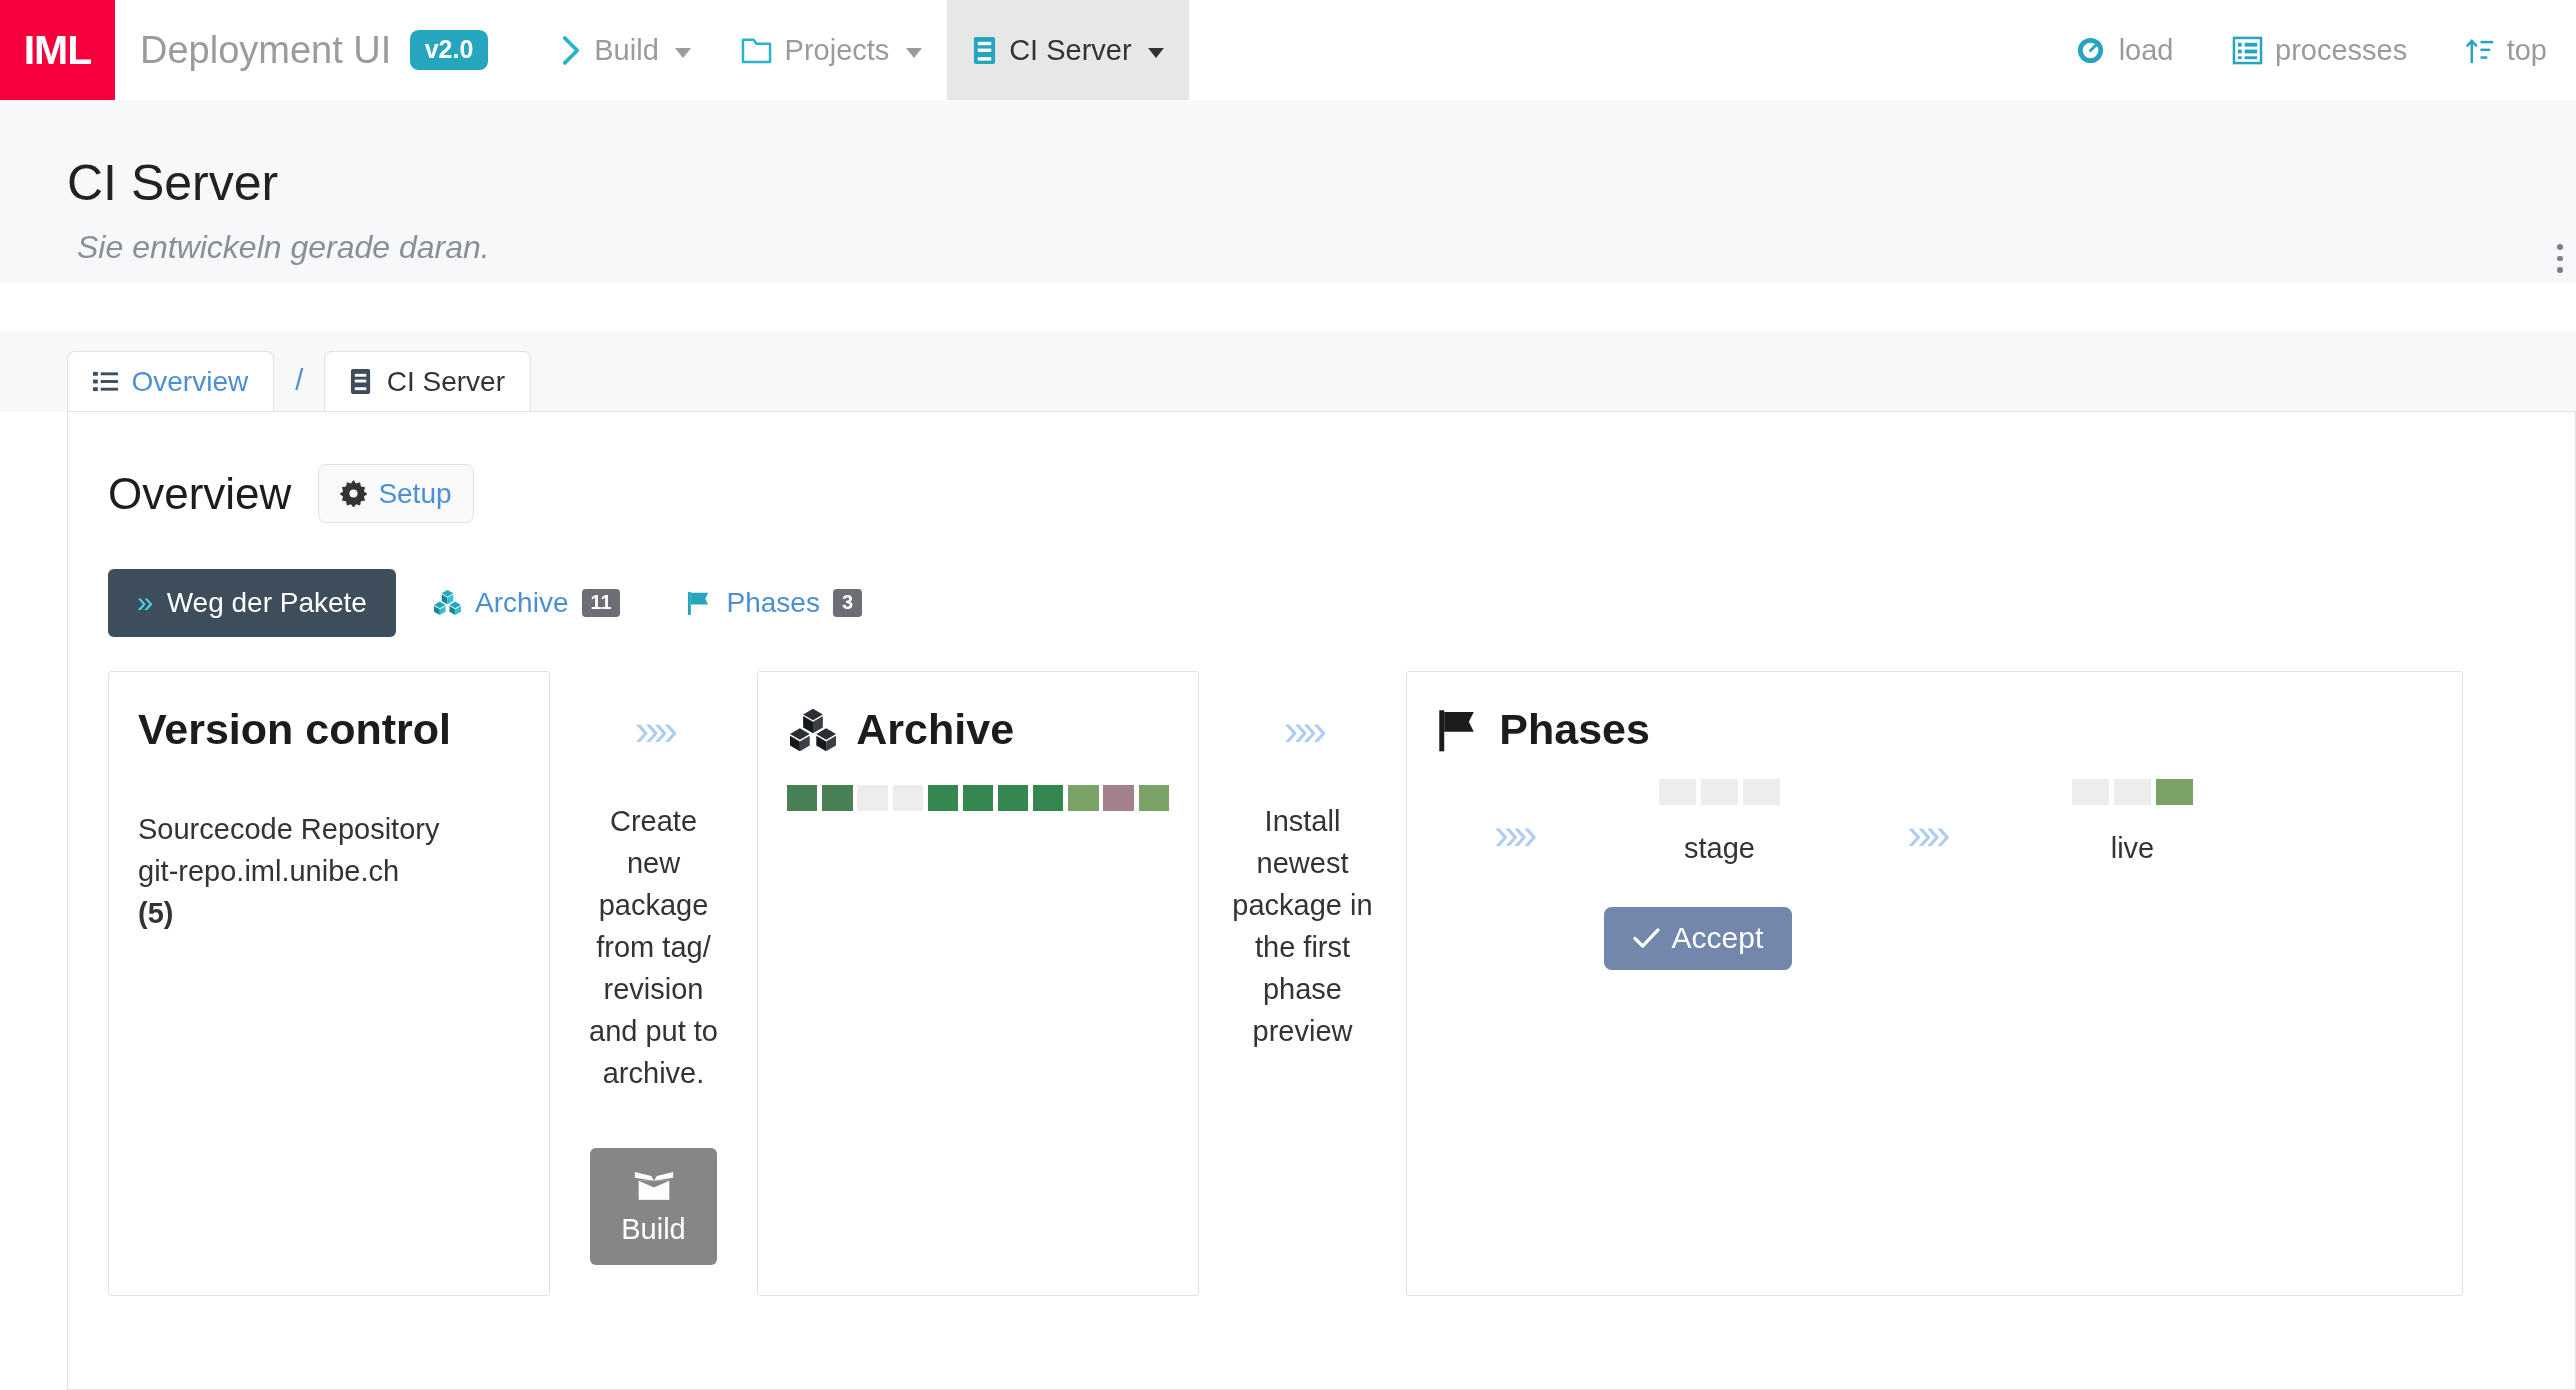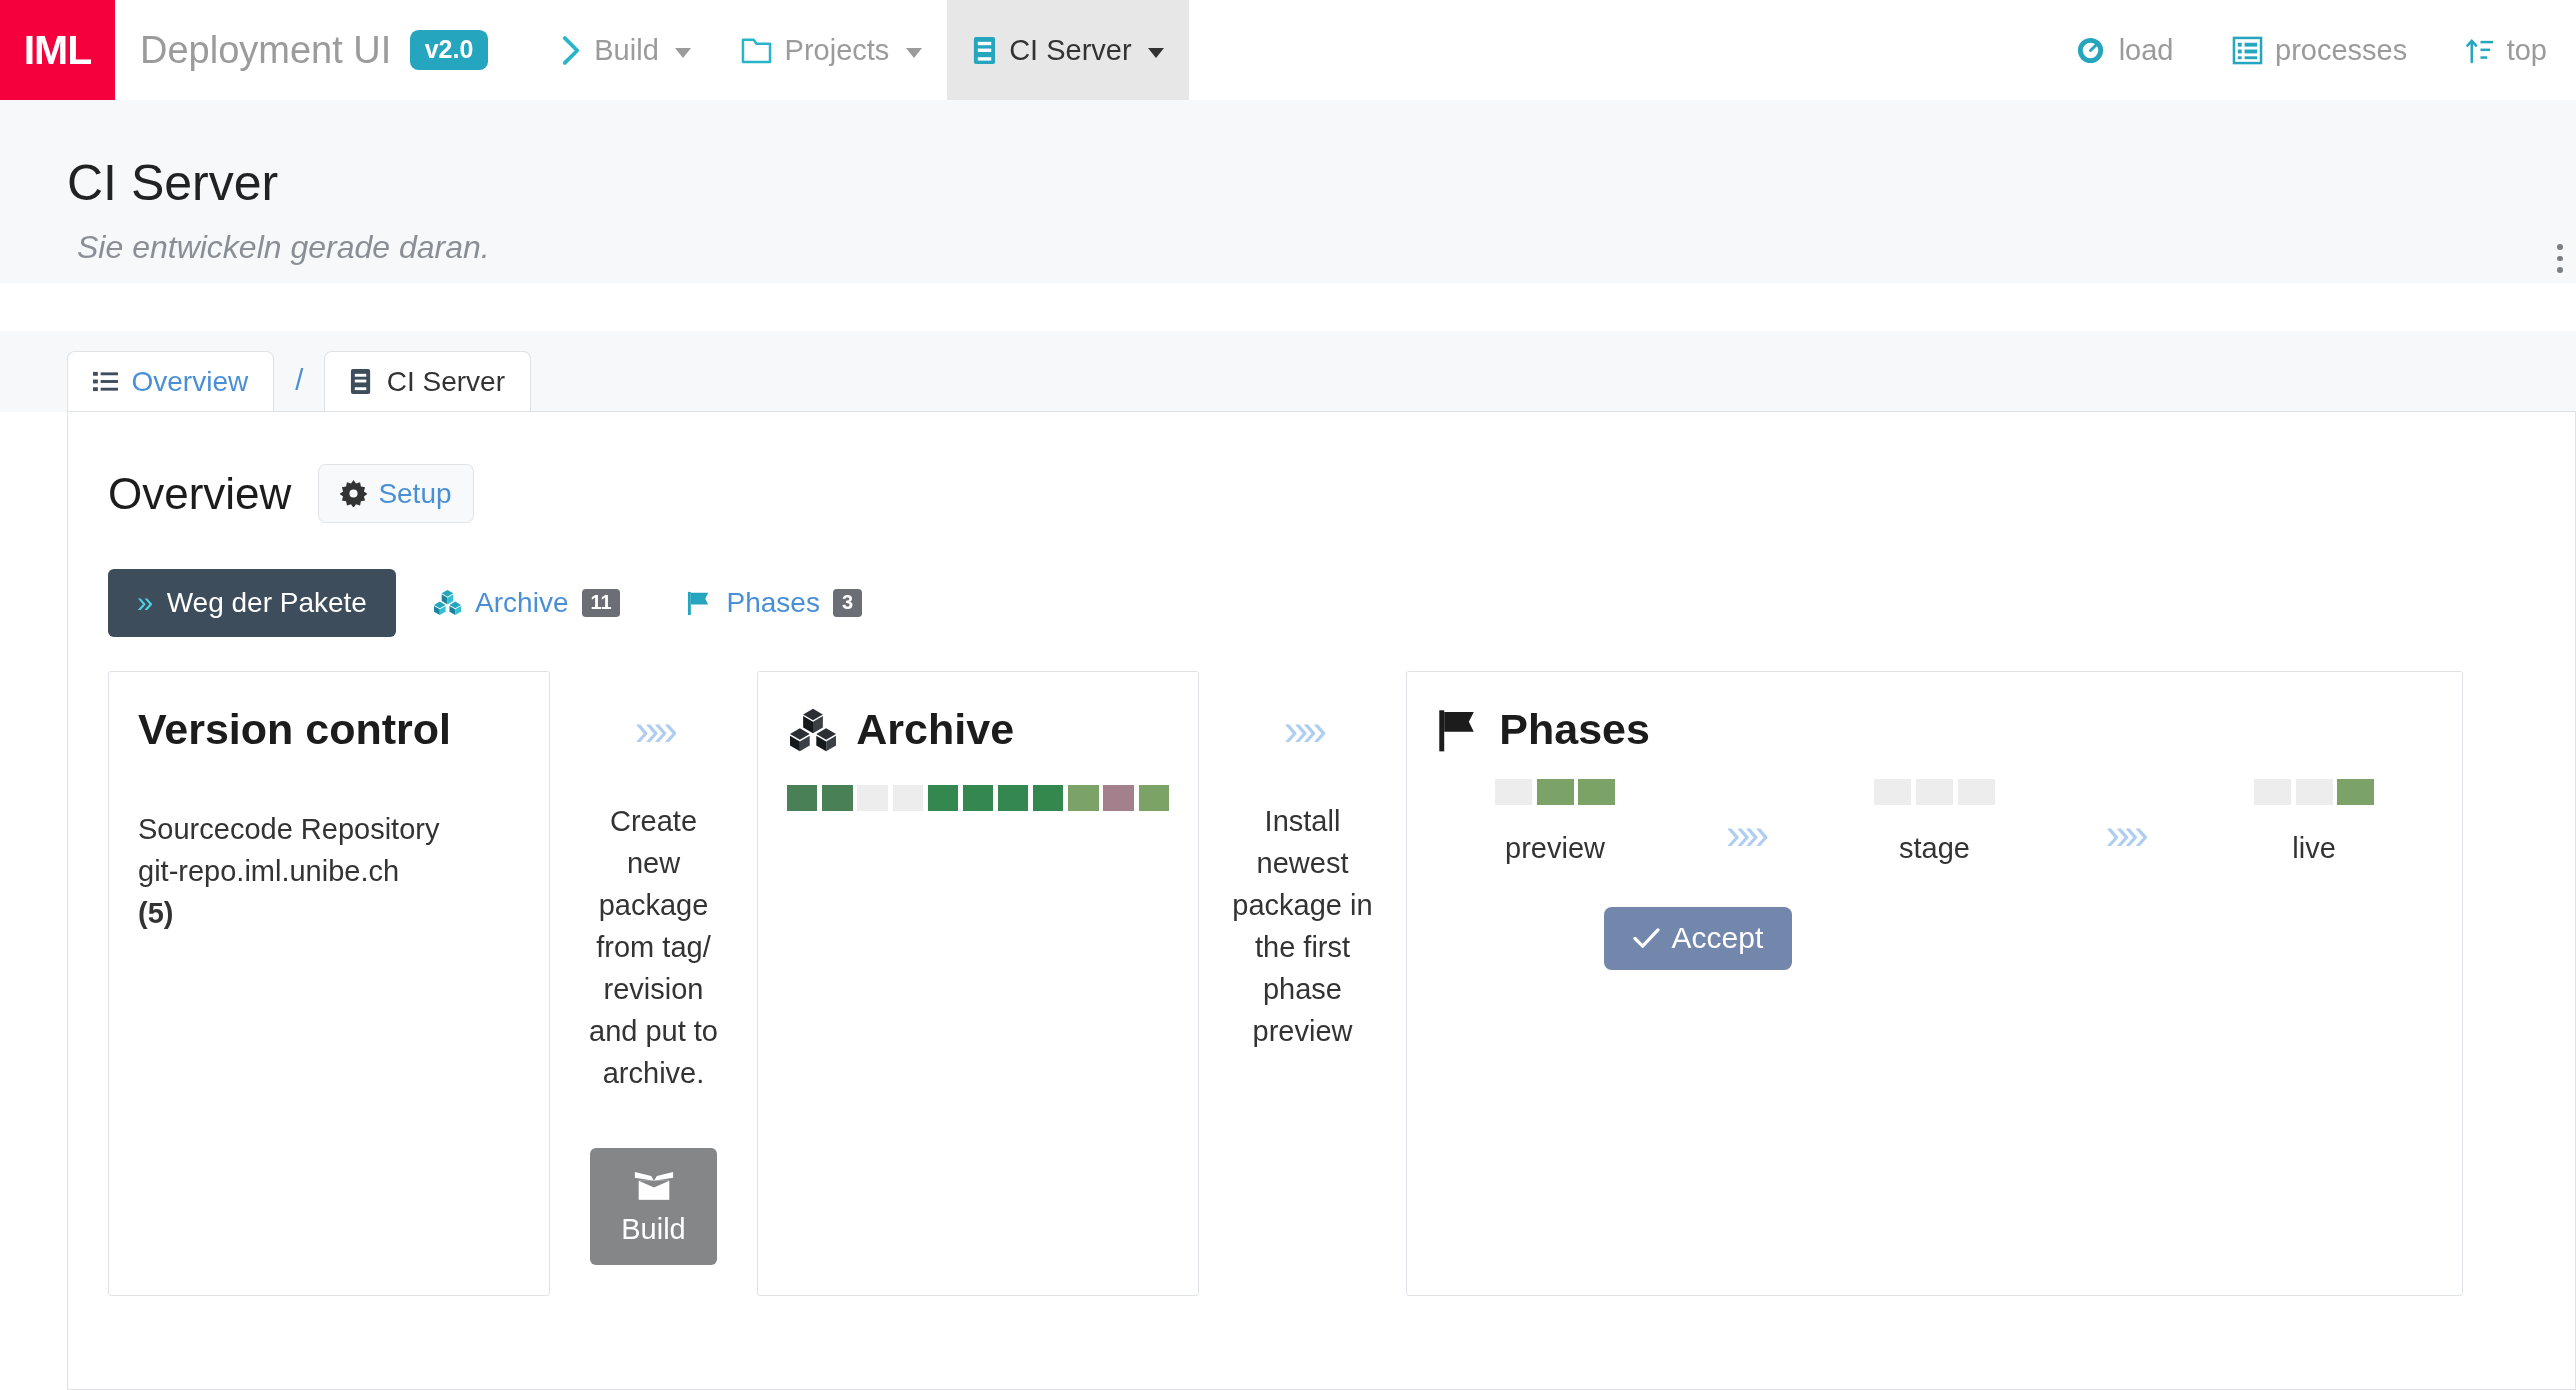--- a/index.html
+++ b/index.html
@@ -427,28 +427,20 @@
           <span class="ico">
             <svg width="46" height="46" viewBox="0 0 28 28">
               <rect x="2" y="2" width="3" height="25" fill="#1c1c1c"></rect>
               <path d="M5 3 h18 l-3 6 3 6 H5 Z" fill="#1c1c1c"></path>
             </svg>
           </span>
           <span>Phases</span>
         </div>
 
         <div class="phase-row">
-          <div class="phase-col">
-            <div class="swatches" style="margin-top:0" id="phase-sw-0">
-                <div class="sw" style="background: rgb(237, 237, 237);"></div>
-                <div class="sw" style="background: rgb(123, 163, 104);"></div>
-                <div class="sw" style="background: rgb(123, 163, 104);"></div>
-              </div>
-            <div class="phase-label">preview</div>
-          </div>
           <div class="phase-gap">
             <div class="dblchev">»»</div>
           </div>
           <div class="phase-col">
             <div class="swatches" style="margin-top:0" id="phase-sw-1">
                 <div class="sw" style="background: rgb(237, 237, 237);"></div>
                 <div class="sw" style="background: rgb(237, 237, 237);"></div>
                 <div class="sw" style="background: rgb(237, 237, 237);"></div>
               </div>
             <div class="phase-label">stage</div>

